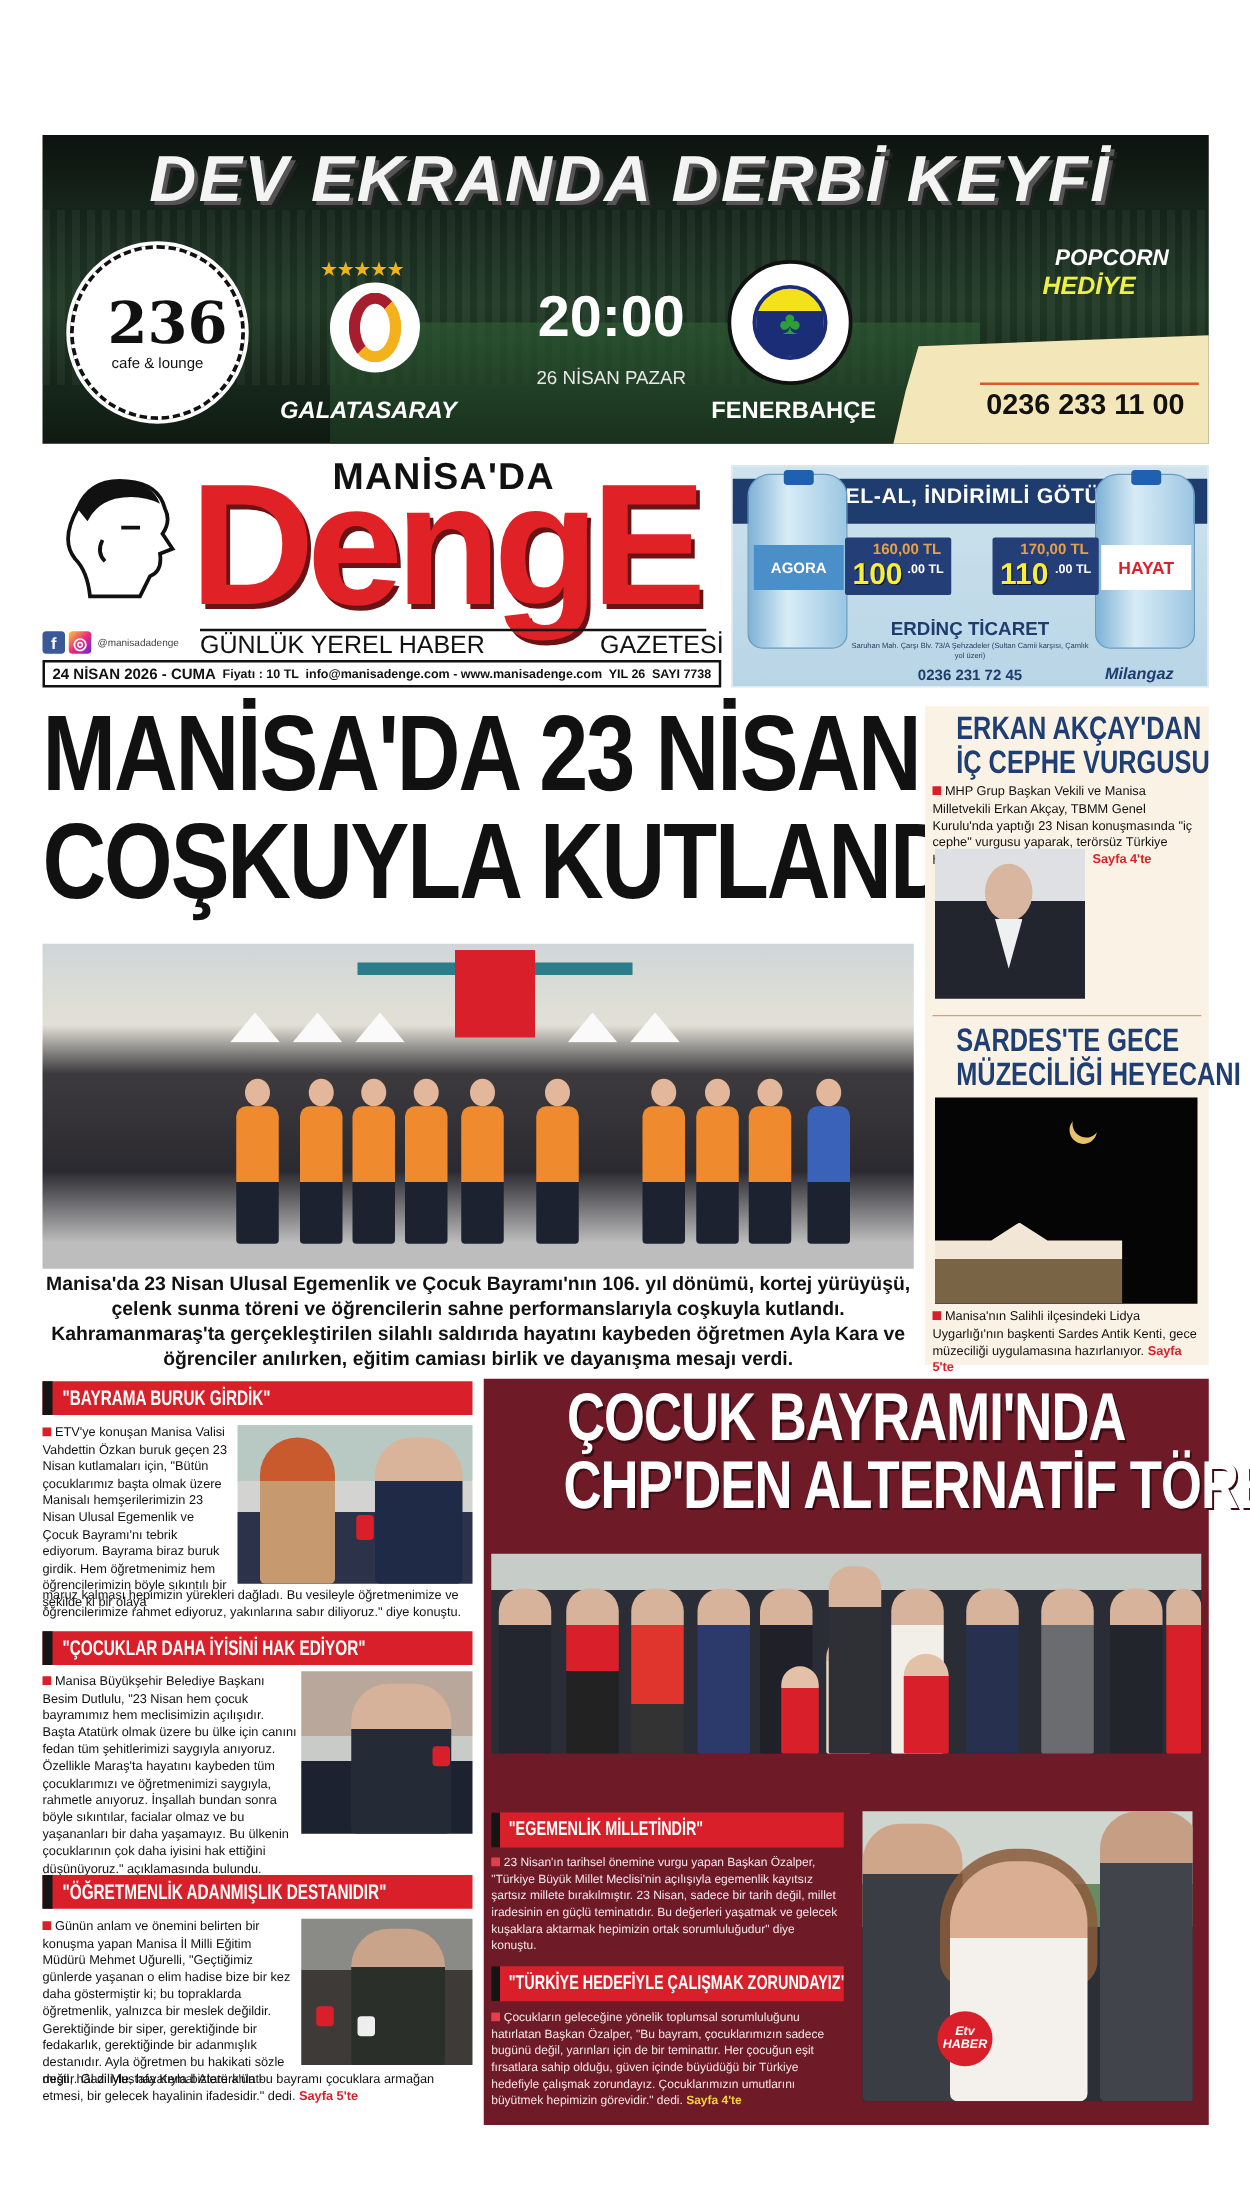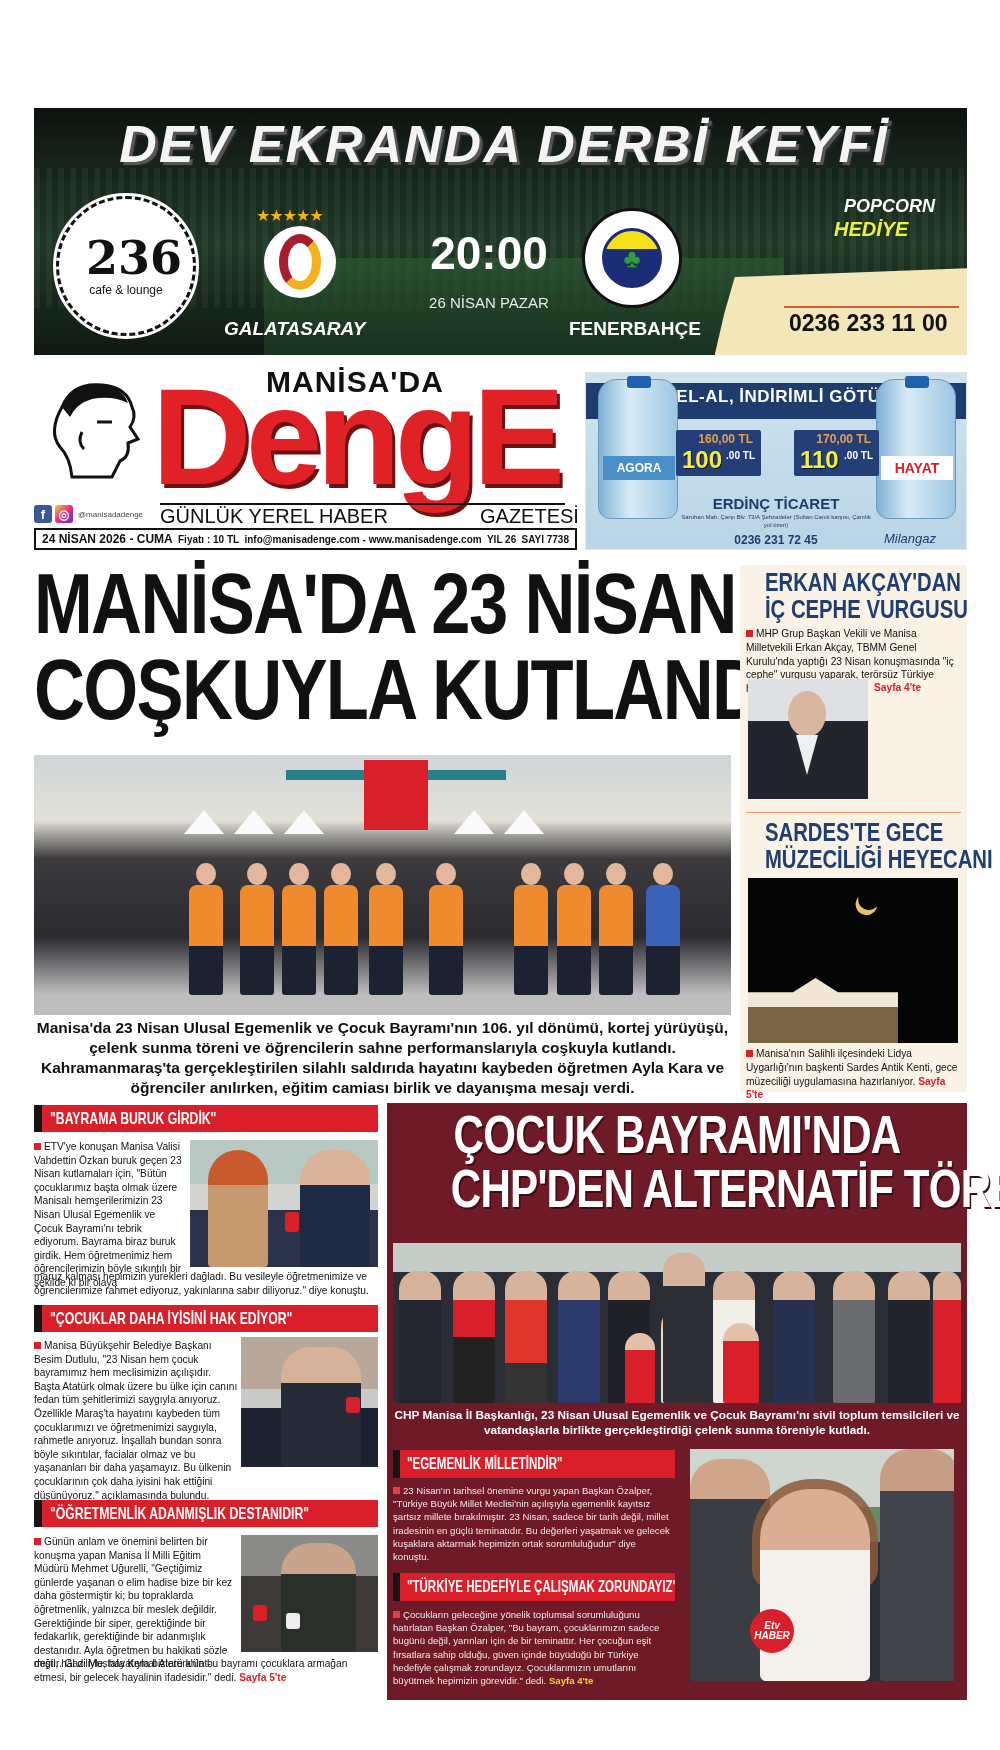--- a/index.html
+++ b/index.html
@@ -46,35 +46,35 @@
   #social-handle { font-size:8px; color:#444; margin-left:2px; }
   #info-bar { position:absolute; left:0; top:163px; width:543px; height:22px; border:2px solid #111; display:flex; align-items:center; justify-content:space-between; padding:0 6px; font-size:10px; font-weight:700; }
   #info-bar .date { font-size:12px;text-align:center; }
 
   
   #water-ad { left:585px; top:372px; width:382px; height:178px; background: linear-gradient(180deg,#cfe3ee,#b8d5e6); overflow:hidden; border:1px solid #d8e6ee; }
   #water-banner { position:absolute; left:0; top:10px; width:100%; height:36px; background:#1f3c6e; }
   #water-title { position:absolute; left:70px; top:14px; width:250px; text-align:center; font-size:17px; font-weight:900; color:#fff; letter-spacing:0.5px; }
   .bottle { position:absolute; top:6px; width:80px; height:140px; border-radius:18px 18px 12px 12px; background: linear-gradient(90deg,#7fb2d6,#d8ecf6 40%,#9cc6e2); border:1px solid #6a9cc2; }
   .bottle .cap { position:absolute; left:28px; top:-4px; width:24px; height:12px; background:#1f60b0; border-radius:3px; }
-  .bottle .label { position:absolute; left:4px; top:76px; width:72px; height:24px; display:flex; align-items:center; justify-content:center; font-weight:900; font-size:12px; }
+  .bottle .label { position:absolute; left:4px; top:56px; width:72px; height:36px; display:flex; align-items:center; justify-content:center; font-weight:900; font-size:12px; }
   #bottle-a { left:12px; }
   #bottle-b { left:290px; }
   #bottle-a .label { background:#4b8fc9; color:#fff; }
   #bottle-b .label { background:#fff; color:#d9222a; font-size:14px; }
   .price-pill { position:absolute; top:57px; width:85px; height:46px; background:#243f78; border-radius:2px; }
   #price-a { left:90px; }
   #price-b { left:208px; }
   .price-old { position:absolute; right:8px; top:2px; font-size:12px; color:#e6a04a; font-weight:700; }
   .price-new { position:absolute; left:6px; top:16px; font-size:24px; font-weight:900; color:#f7ee3b; text-shadow:1px 1px 0 #111; }
   .price-cur { position:absolute; right:6px; top:20px; font-size:10px; color:#fff; font-weight:700; }
   #water-shop { position:absolute; left:95px; top:122px; width:190px; text-align:center; font-size:15px; font-weight:900; color:#1f3c6e; }
   #water-addr { position:absolute; left:95px; top:141px; width:190px; text-align:center; font-size:6px; color:#2a3b5e; line-height:1.3; }
   #water-phone { position:absolute; left:95px; top:160px; width:190px; text-align:center; font-size:12px; font-weight:700; color:#1f3c6e; }
-  #water-brand { position:absolute; left:298px; top:158px; font-size:13px; font-style:italic; font-weight:400; color:#1f3c6e; }
+  #water-brand { position:absolute; left:298px; top:158px; font-size:13px; font-style:italic; font-weight:700; color:#1f3c6e; }
 
   
   #main-headline { left:34px; top:560px; width:700px; height:180px; }
   .headline-line { display:block; font-size:86px; font-weight:900; color:#111; line-height:86px; white-space:nowrap; letter-spacing:-2px; transform: scaleX(0.82); transform-origin:left; }
 
   
   #main-photo { left:34px; top:755px; width:697px; height:260px; overflow:hidden; background: linear-gradient(180deg,#cfd6d8 0%, #e2e0d6 25%, #3c3a3d 40%, #2b2a30 70%, #bdbdbd 92%); }
   .kid { position:absolute; bottom:20px; width:34px; height:110px; border-radius:8px 8px 3px 3px; background: linear-gradient(180deg,#f08a2e 0 55%, #1c2230 55% 100%); }
   .kid .head { position:absolute; left:7px; top:-22px; width:20px; height:22px; border-radius:50%; background:#e2b79b; }
   #photo-flag { position:absolute; left:330px; top:5px; width:64px; height:70px; background:#d9202a; }
@@ -338,21 +338,20 @@
     <div class="chp-person" style="left:232px;bottom:0;width:30px;height:70px;background:linear-gradient(180deg,#e3c1a8 0 25%,#d9202a 25%)"></div>
     <div class="chp-person" style="left:268px;width:36px;height:95px;background:linear-gradient(180deg,#e3c1a8 0 22%,#e6d6c2 22%)"></div>
     <div class="chp-person" style="left:270px;height:150px;background:linear-gradient(180deg,#d6b39a 0 22%,#2e3036 22%)"></div>
     <div class="chp-person" style="left:320px;background:linear-gradient(180deg,#d6b39a 0 22%,#f2eee8 22%)"></div>
     <div class="chp-person" style="left:330px;width:36px;height:80px;background:linear-gradient(180deg,#e3c1a8 0 22%,#d9202a 22%)"></div>
     <div class="chp-person" style="left:380px;background:linear-gradient(180deg,#d6b39a 0 22%,#27304e 22%)"></div>
     <div class="chp-person" style="left:440px;background:linear-gradient(180deg,#d6b39a 0 22%,#6a6c70 22%)"></div>
     <div class="chp-person" style="left:495px;background:linear-gradient(180deg,#d6b39a 0 22%,#23252c 22%)"></div>
     <div class="chp-person" style="left:540px;width:28px;background:linear-gradient(180deg,#d6b39a 0 22%,#d9202a 22%)"></div>
   </div>
-  <div id="chp-caption">CHP Manisa İl Başkanlığı, 23 Nisan Ulusal Egemenlik ve Çocuk Bayramı'nı sivil toplum temsilcileri ve vatandaşlarla birlikte gerçekleştirdiği çelenk sunma töreniyle kutladı.</div>
 
   <div class="red-head-chp" style="top:347px;width:282px"><span>"EGEMENLİK MİLLETİNDİR"</span></div>
   <div class="chp-text" style="top:381px">
     <span class="bullet"></span><span>23 Nisan'ın tarihsel önemine vurgu yapan Başkan Özalper, "Türkiye Büyük Millet Meclisi'nin açılışıyla egemenlik kayıtsız şartsız millete bırakılmıştır. 23 Nisan, sadece bir tarih değil, millet iradesinin en güçlü teminatıdır. Bu değerleri yaşatmak ve gelecek kuşaklara aktarmak hepimizin ortak sorumluluğudur" diye konuştu.</span>
   </div>
   <div class="red-head-chp" style="top:470px;width:282px"><span>"TÜRKİYE HEDEFİYLE ÇALIŞMAK ZORUNDAYIZ"</span></div>
   <div class="chp-text" style="top:505px">
     <span class="bullet"></span><span>Çocukların geleceğine yönelik toplumsal sorumluluğunu hatırlatan Başkan Özalper, "Bu bayram, çocuklarımızın sadece bugünü değil, yarınları için de bir teminattır. Her çocuğun eşit fırsatlara sahip olduğu, güven içinde büyüdüğü bir Türkiye hedefiyle çalışmak zorundayız. Çocuklarımızın umutlarını büyütmek hepimizin görevidir." dedi.</span>
     <span class="sayfa-y">Sayfa 4'te</span>
   </div>

